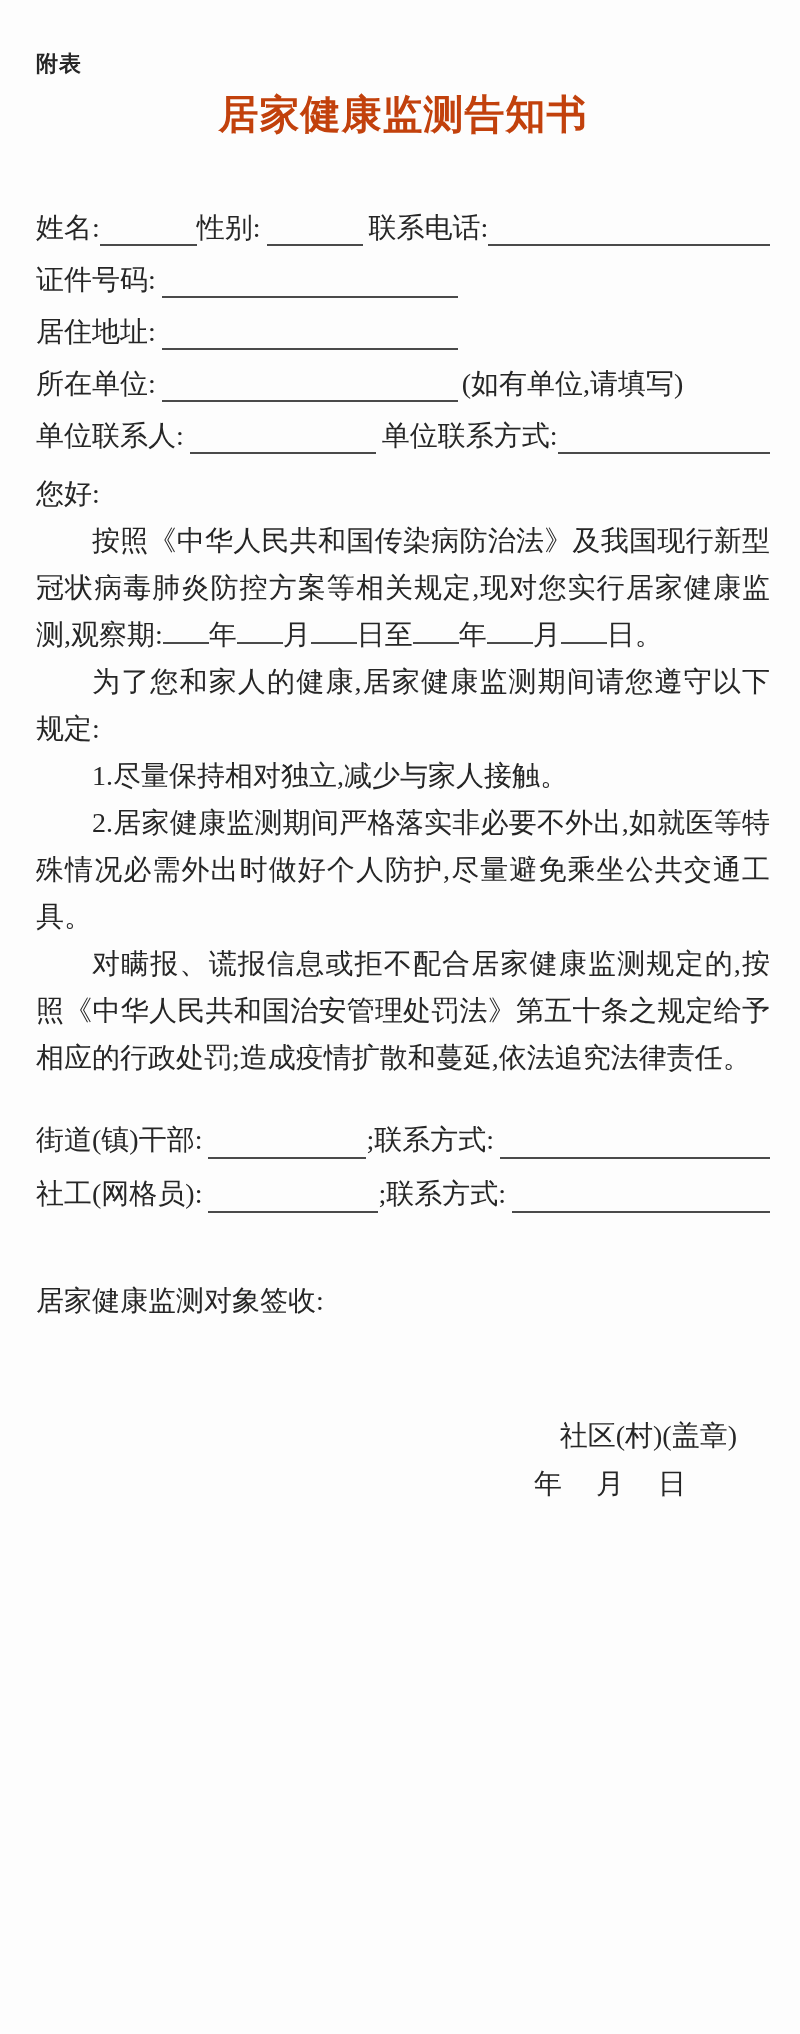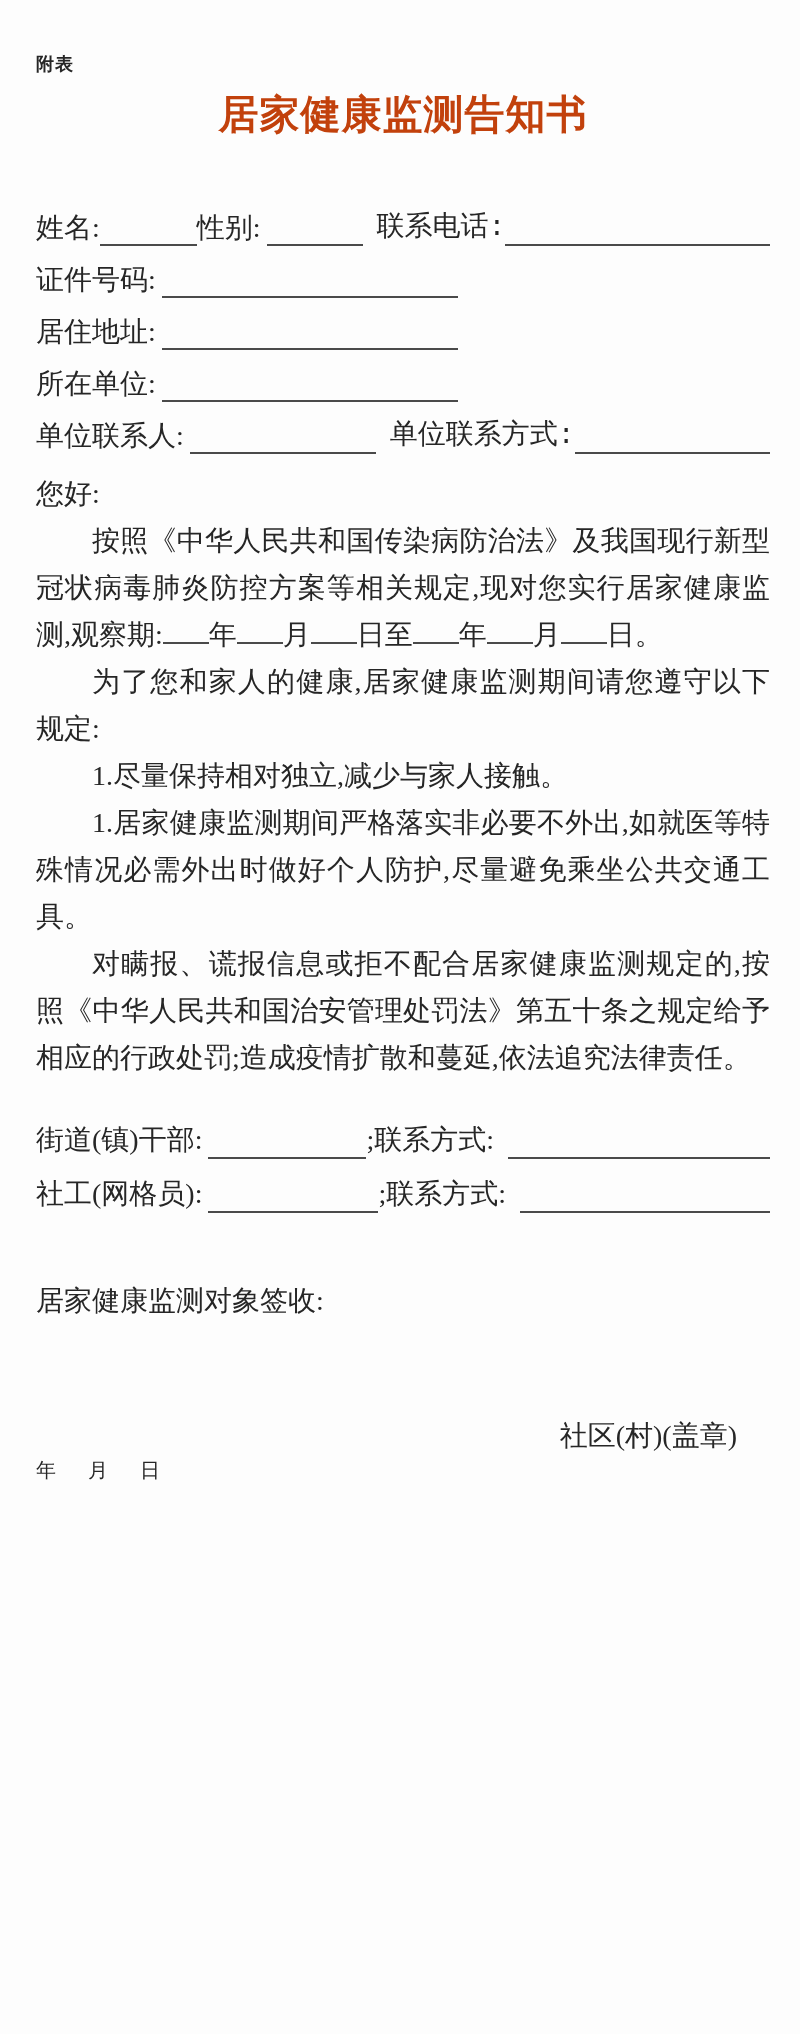--- a/index.html
+++ b/index.html
@@ -4,55 +4,55 @@
 <style>
   html, body { margin: 0; padding: 0; background: #ffffff; }
   body {
     width: 800px; height: 2034px; overflow: hidden;
     font-family: "Liberation Serif", "DejaVu Serif", serif;
     color: #262626;
     background: #fdfdfd;
   }
   .page { position: relative; width: 800px; height: 2034px; padding: 0 30px 0 36px; box-sizing: border-box; }
 
-  .annex { margin-top: 48px; font-size: 18px; line-height: 32px; font-weight: bold; letter-spacing: 1px; }
+  .annex { margin-top: 48px; font-size: 22px; line-height: 32px; font-weight: bold; letter-spacing: 1px; }
 
   .title {
     margin: 10px 0 0 0; text-align: center;
     font-size: 40px; line-height: 50px; font-weight: bold; letter-spacing: 1px;
     color: #c2410c;
   }
 
   .form { margin-top: 70px; text-align: center; }
   .form .row { display: flex; line-height: 36px; font-size: 28px; margin-bottom: 16px; }
   .lbl { white-space: nowrap; }
   .blank { align-self: flex-end; height: 30px; border-bottom: 2px solid #4a4a4a; }
   .grow { flex: 1 1 auto; }
   .w97  { width: 97px; }
   .w96  { width: 96px; margin-left: 6px; }
   .w296 { width: 296px; margin-left: 6px; }
   .w186 { width: 186px; margin-left: 6px; }
   .w158 { width: 158px; margin-left: 6px; }
   .w170 { width: 170px; margin-left: 6px; }
-  .ml14 { margin-left: 14px; font-family: Liberation Mono, monospace; }
+  .ml14 { margin-left: 6px; }
   .ml4  { margin-left: 4px; white-space: nowrap; }
 
   .bodytext { font-size: 28px; line-height: 47px; text-align: justify; }
   .greeting { margin-top: 88px; }
   .para { margin: 0; text-indent: 2em; }
   .noindent { text-indent: 0; }
   .iblank { display: inline-block; width: 46px; border-bottom: 2px solid #4a4a4a; }
 
   .sig { margin-top: 40px; }
   .sig .row { display: flex; line-height: 38px; font-size: 28px; margin-bottom: 16px; }
 
   .recipient { margin-top: 70px; font-size: 28px; line-height: 36px; font-family: Liberation Serif, serif; }
 
   .seal-line { margin-top: 100px; text-align: right; padding-right: 33px; font-size: 28px; line-height: 34px; }
-  .date-line { text-align: left; padding-right: 84px; font-size: 20px; line-height: 34px; }
+  .date-line { margin-top: 14px; text-align: right; padding-right: 84px; font-size: 28px; line-height: 34px; }
   .date-line .tok { display: inline-block; }
   .date-line .tok + .tok { margin-left: 27px; }
 </style>
 </head>
 <body>
 
 <div class="page">
 
   <div class="annex">附表</div>
 
@@ -71,37 +71,38 @@
       <span class="lbl">证件号码:</span>
       <span class="blank w296"></span>
     </div>
     <div class="row">
       <span class="lbl">居住地址:</span>
       <span class="blank w296"></span>
     </div>
     <div class="row">
       <span class="lbl">所在单位:</span>
       <span class="blank w296"></span>
+      <span class="lbl ml4">(如有单位,请填写)</span>
     </div>
     <div class="row">
       <span class="lbl">单位联系人:</span>
       <span class="blank w186"></span>
       <span class="lbl ml14">单位联系方式:</span>
       <span class="blank grow"></span>
     </div>
   </div>
 
   <div class="bodytext">
     <p class="para noindent greeting">您好:</p>
 
     <p class="para"><span>按照《中华人民共和国传染病防治法》及我国现行新型冠状病毒肺炎防控方案等相关规定,现对您实行居家健康监测,观察期:</span><span class="iblank"></span><span>年</span><span class="iblank"></span><span>月</span><span class="iblank"></span><span>日至</span><span class="iblank"></span><span>年</span><span class="iblank"></span><span>月</span><span class="iblank"></span><span>日。</span></p>
 
     <p class="para">为了您和家人的健康,居家健康监测期间请您遵守以下规定:</p>
     <p class="para">1.尽量保持相对独立,减少与家人接触。</p>
-    <p class="para">1.居家健康监测期间严格落实非必要不外出,如就医等特殊情况必需外出时做好个人防护,尽量避免乘坐公共交通工具。</p>
+    <p class="para">2.居家健康监测期间严格落实非必要不外出,如就医等特殊情况必需外出时做好个人防护,尽量避免乘坐公共交通工具。</p>
     <p class="para">对瞒报、谎报信息或拒不配合居家健康监测规定的,按照《中华人民共和国治安管理处罚法》第五十条之规定给予相应的行政处罚;造成疫情扩散和蔓延,依法追究法律责任。</p>
   </div>
 
   <div class="sig">
     <div class="row">
       <span class="lbl">街道(镇)干部:</span>
       <span class="blank w158"></span>
       <span class="lbl">;</span>
       <span class="lbl">联系方式:</span>
       <span class="blank grow ml14"></span>

